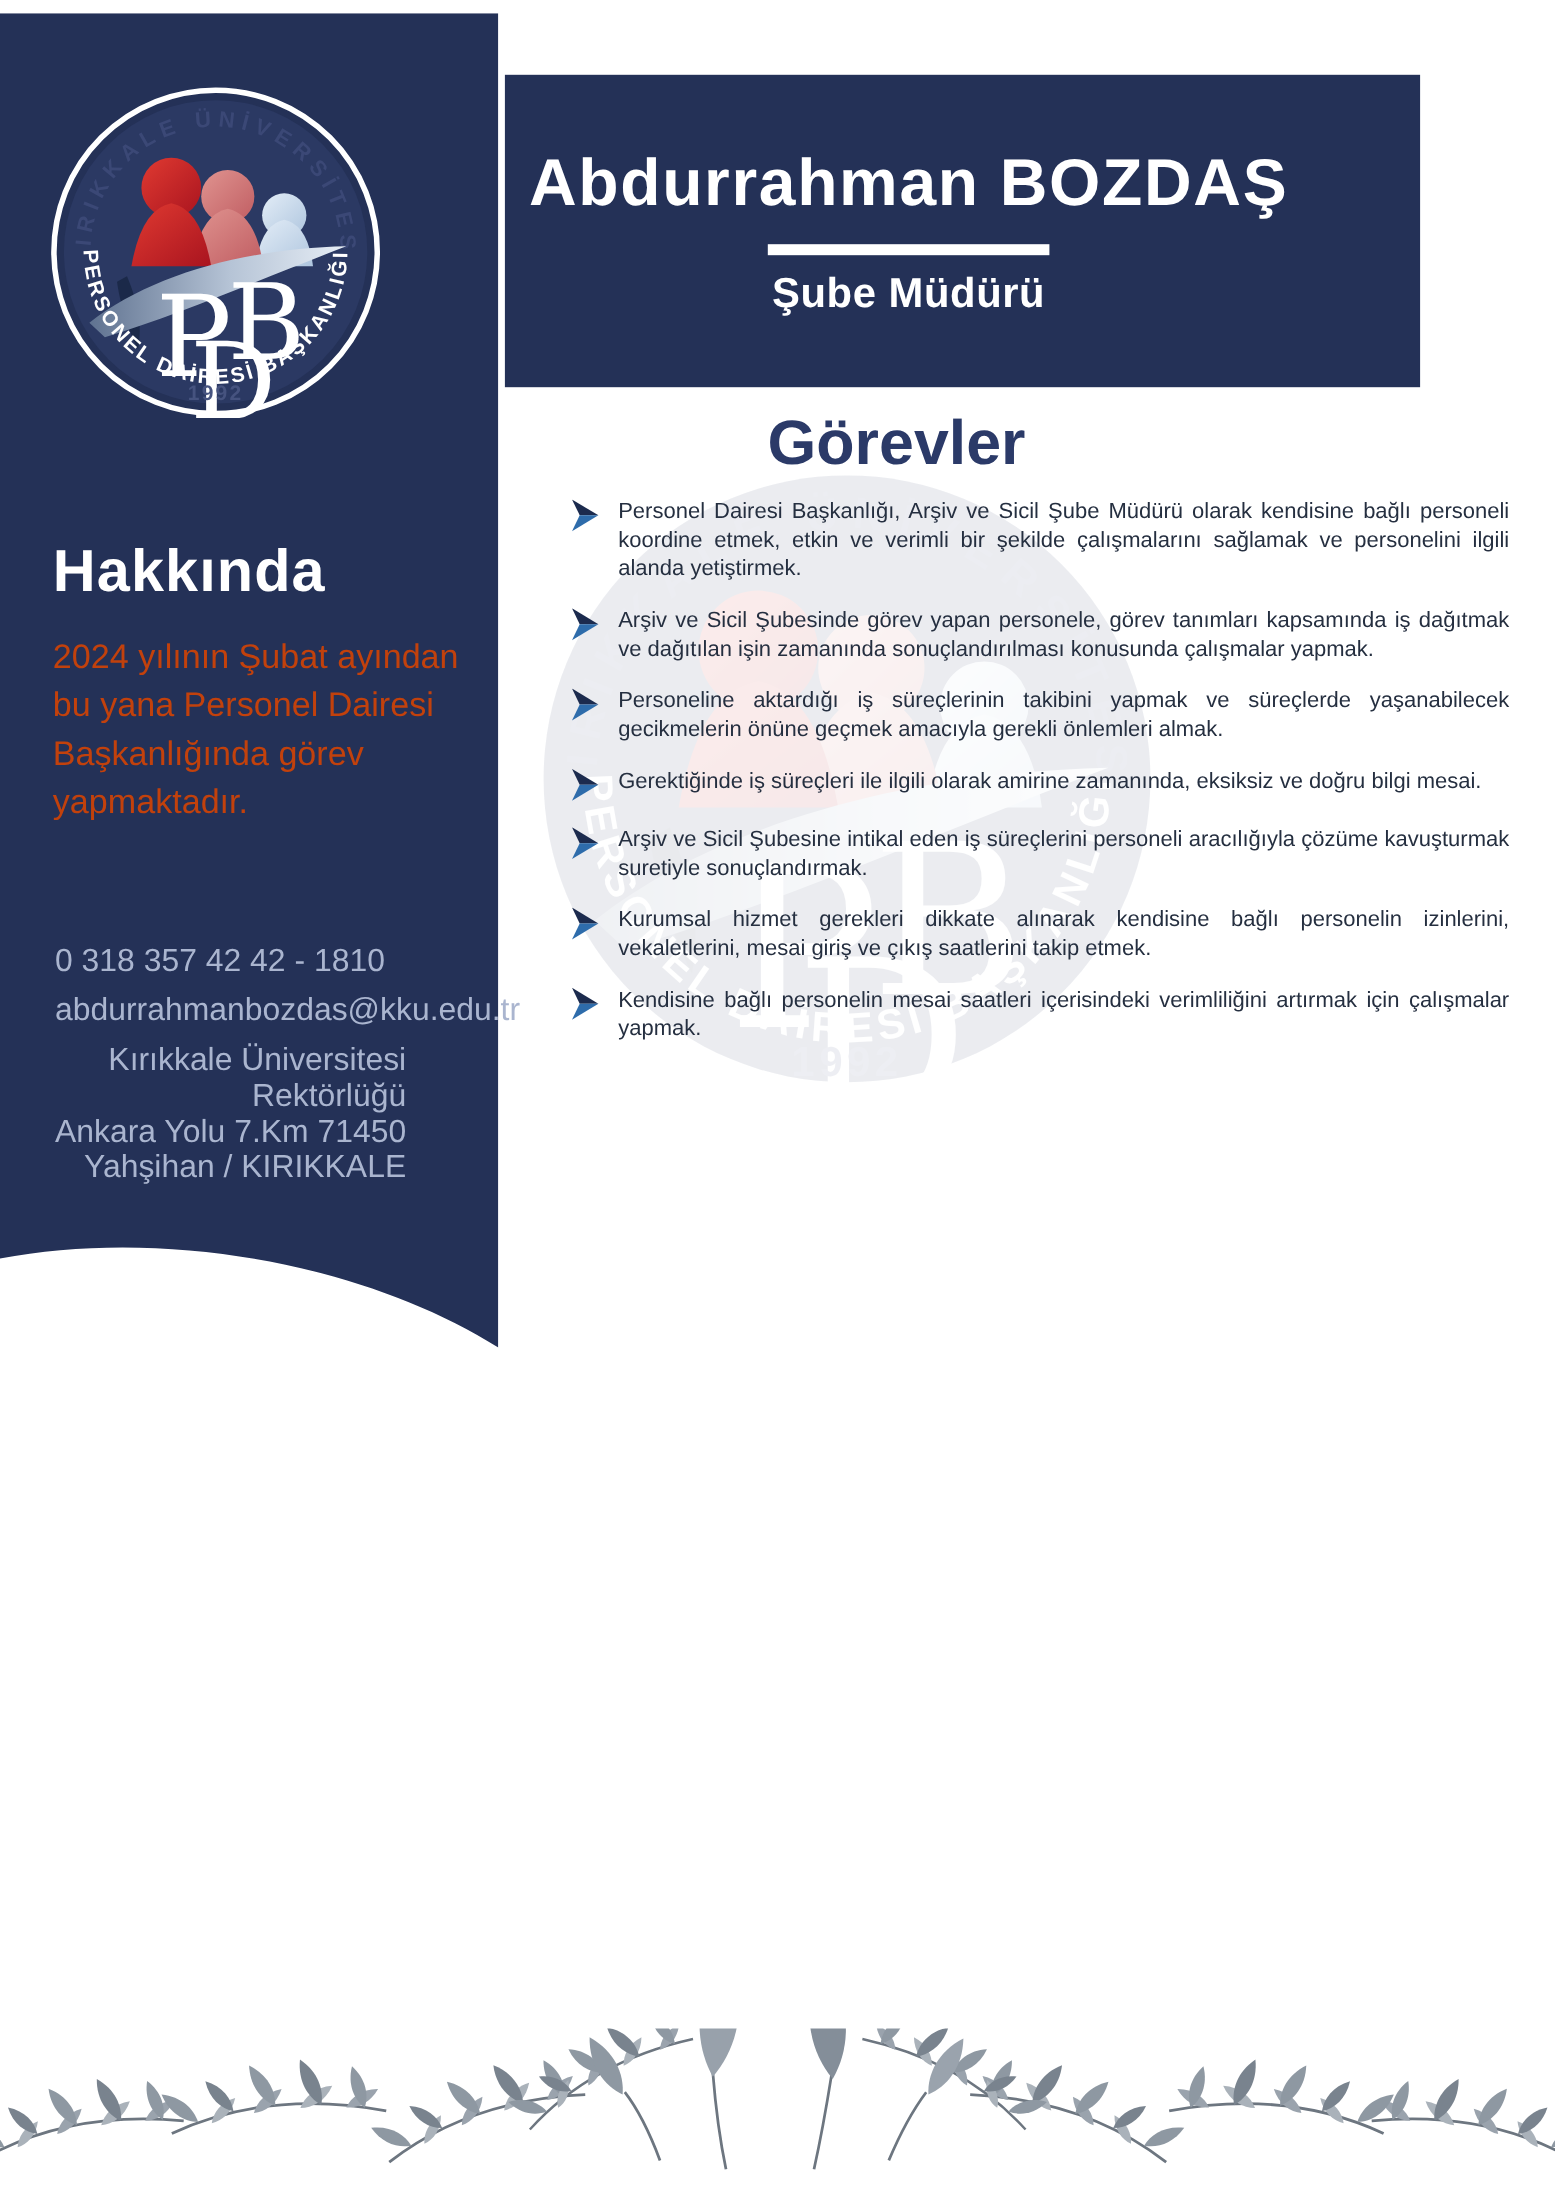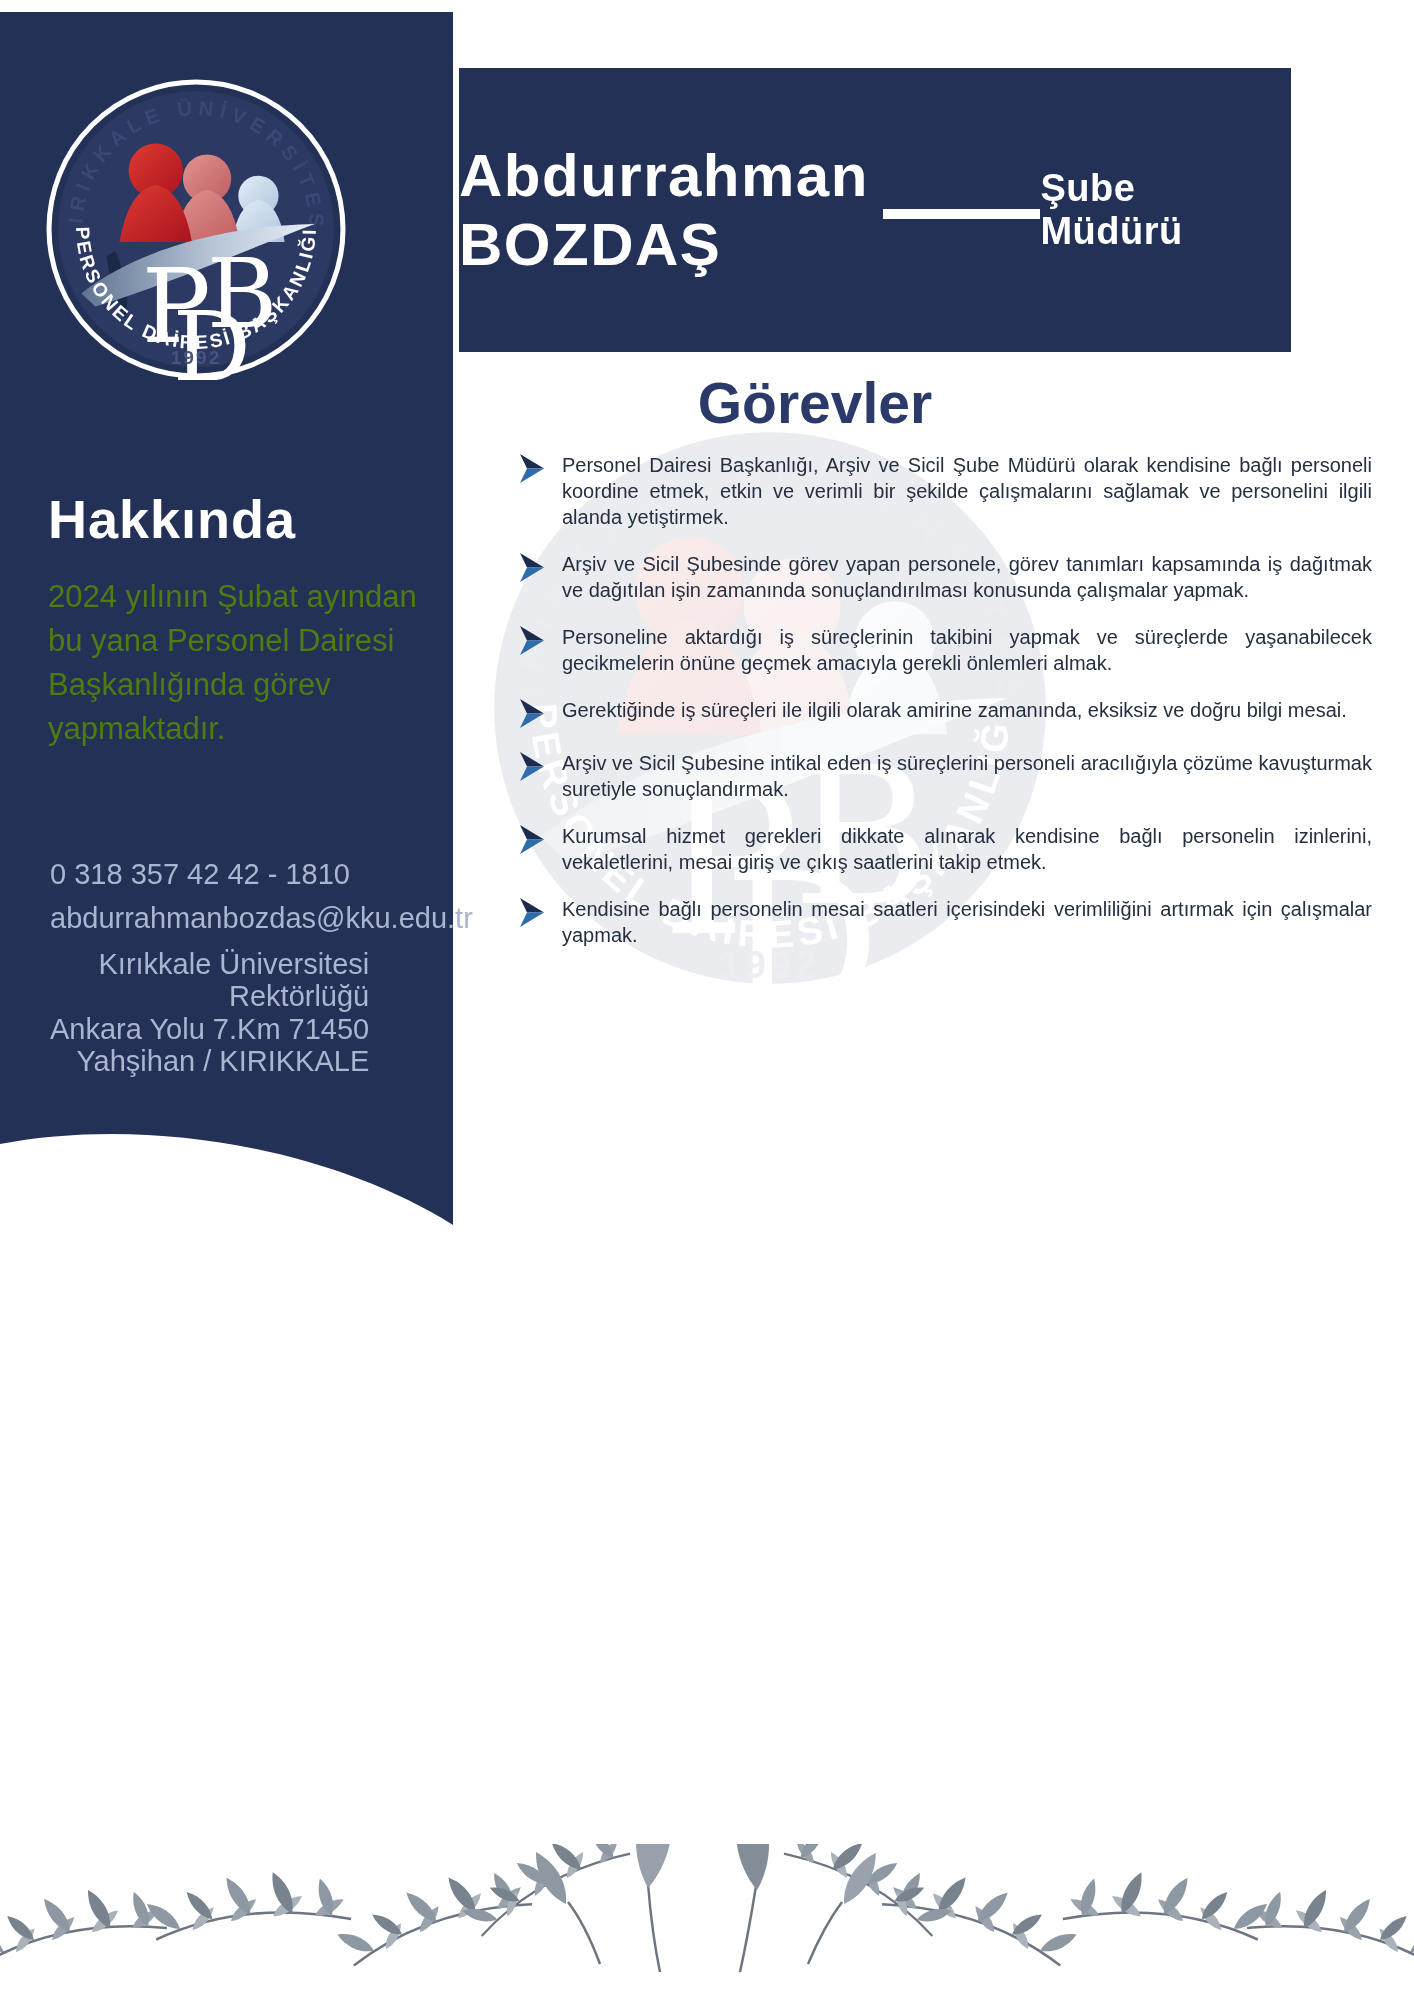--- a/index.html
+++ b/index.html
@@ -10,29 +10,29 @@
   }
   
   .sidebar{position:absolute;left:0;top:12px;width:427px;height:1215px;z-index:3;}
   .sidebar-shape{position:absolute;left:0;top:0;}
   .logo-wrap{position:absolute;left:45px;top:66px;width:302px;height:302px;}
   .side-h{position:absolute;left:48px;color:#ffffff;font-weight:700;
           font-size:54px;letter-spacing:1px;margin:0;}
   .about-h{top:476px;}
   .contact-h{top:748px;}
   .about-p{position:absolute;left:48px;top:563px;width:382px;margin:0;
-           color:#4d7c0f;font-size:31px;line-height:1.42;font-weight:400;}
+           color:#c2410c;font-size:31px;line-height:1.42;font-weight:400;}
   .contact-line{position:absolute;left:50px;color:#aab5cf;font-size:29px;font-weight:400;text-align:right;}
   .phone{top:846px;}
   .email{top:890px;}
   .address{top:936px;line-height:1.12;}
   .addr-line{color:#aab5cf;font-size:29px;}
   
   .name-banner{position:absolute;left:459px;top:68px;width:832px;height:284px;
-               background:#243157;z-index:2;display:flex;
+               background:#243157;z-index:2;display:flex;flex-direction:column;
                align-items:center;justify-content:center;padding-right:98px;box-sizing:border-box;}
   .person-name{margin:0;color:#ffffff;font-size:60px;font-weight:700;letter-spacing:1.5px;}
   .title-underline{width:256px;height:10px;background:#ffffff;margin:22px 0 14px 0;}
   .person-title{color:#ffffff;font-size:38px;font-weight:700;letter-spacing:0.5px;}
   
   .duties-heading{position:absolute;left:459px;top:370px;width:712px;margin:0;
                   text-align:center;color:#2b3a68;font-size:57px;font-weight:700;z-index:2;}
   .duties-list{position:absolute;left:520px;top:452px;width:852px;margin:0;padding:0;
                list-style:none;z-index:2;}
   .duty-item{display:flex;align-items:flex-start;margin-bottom:21px;}

